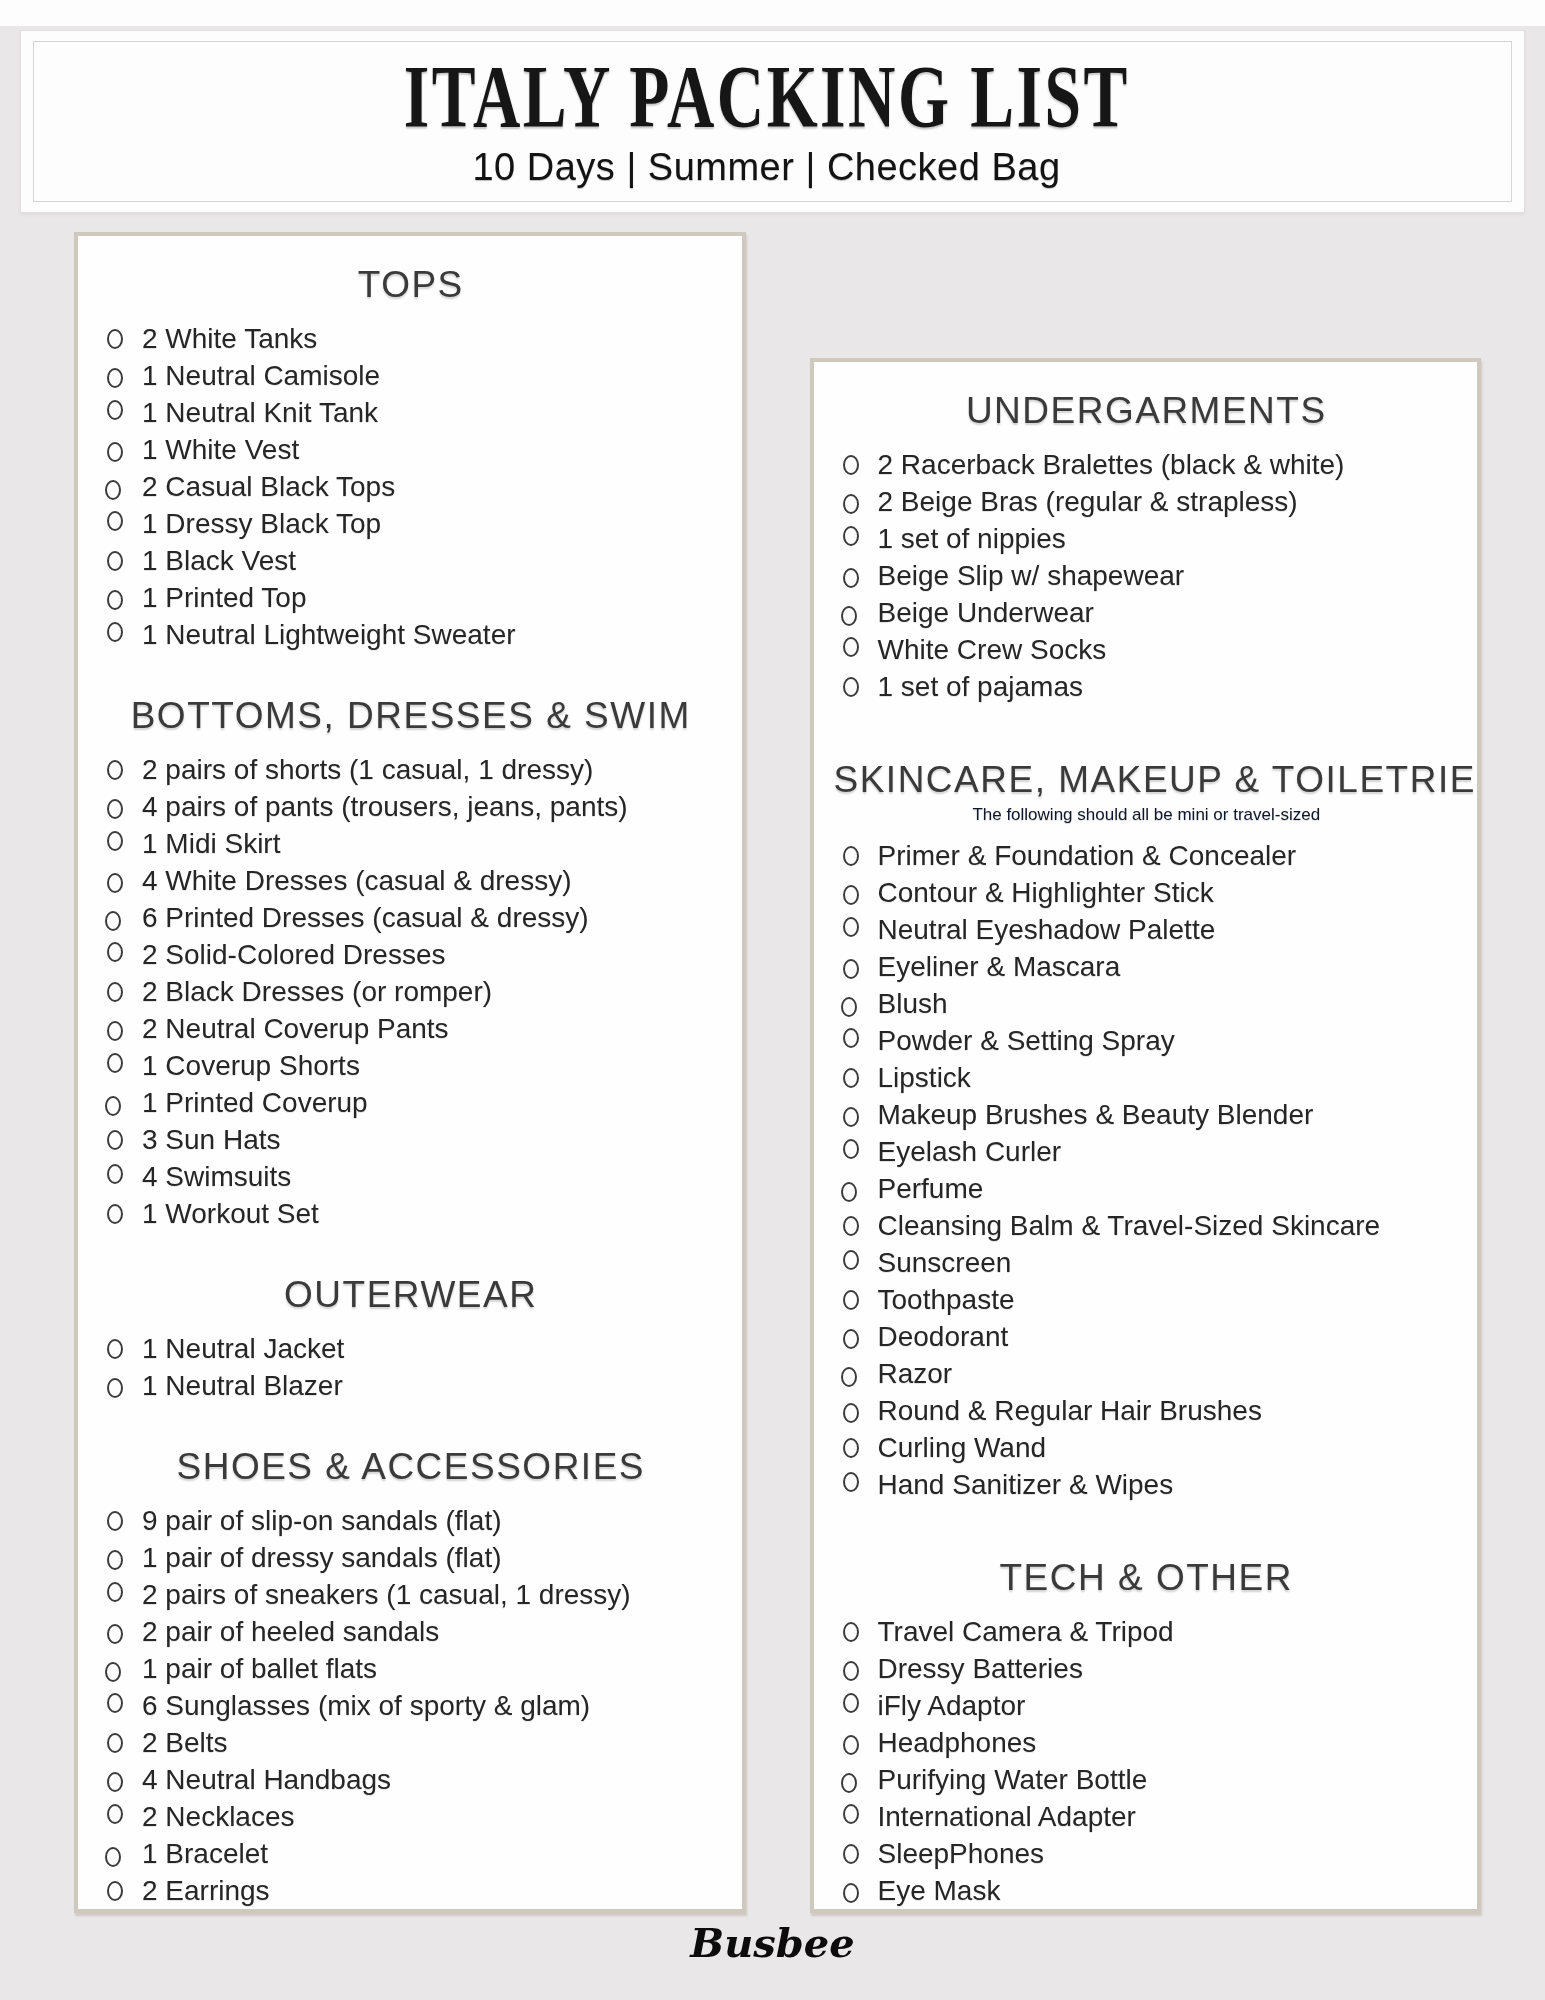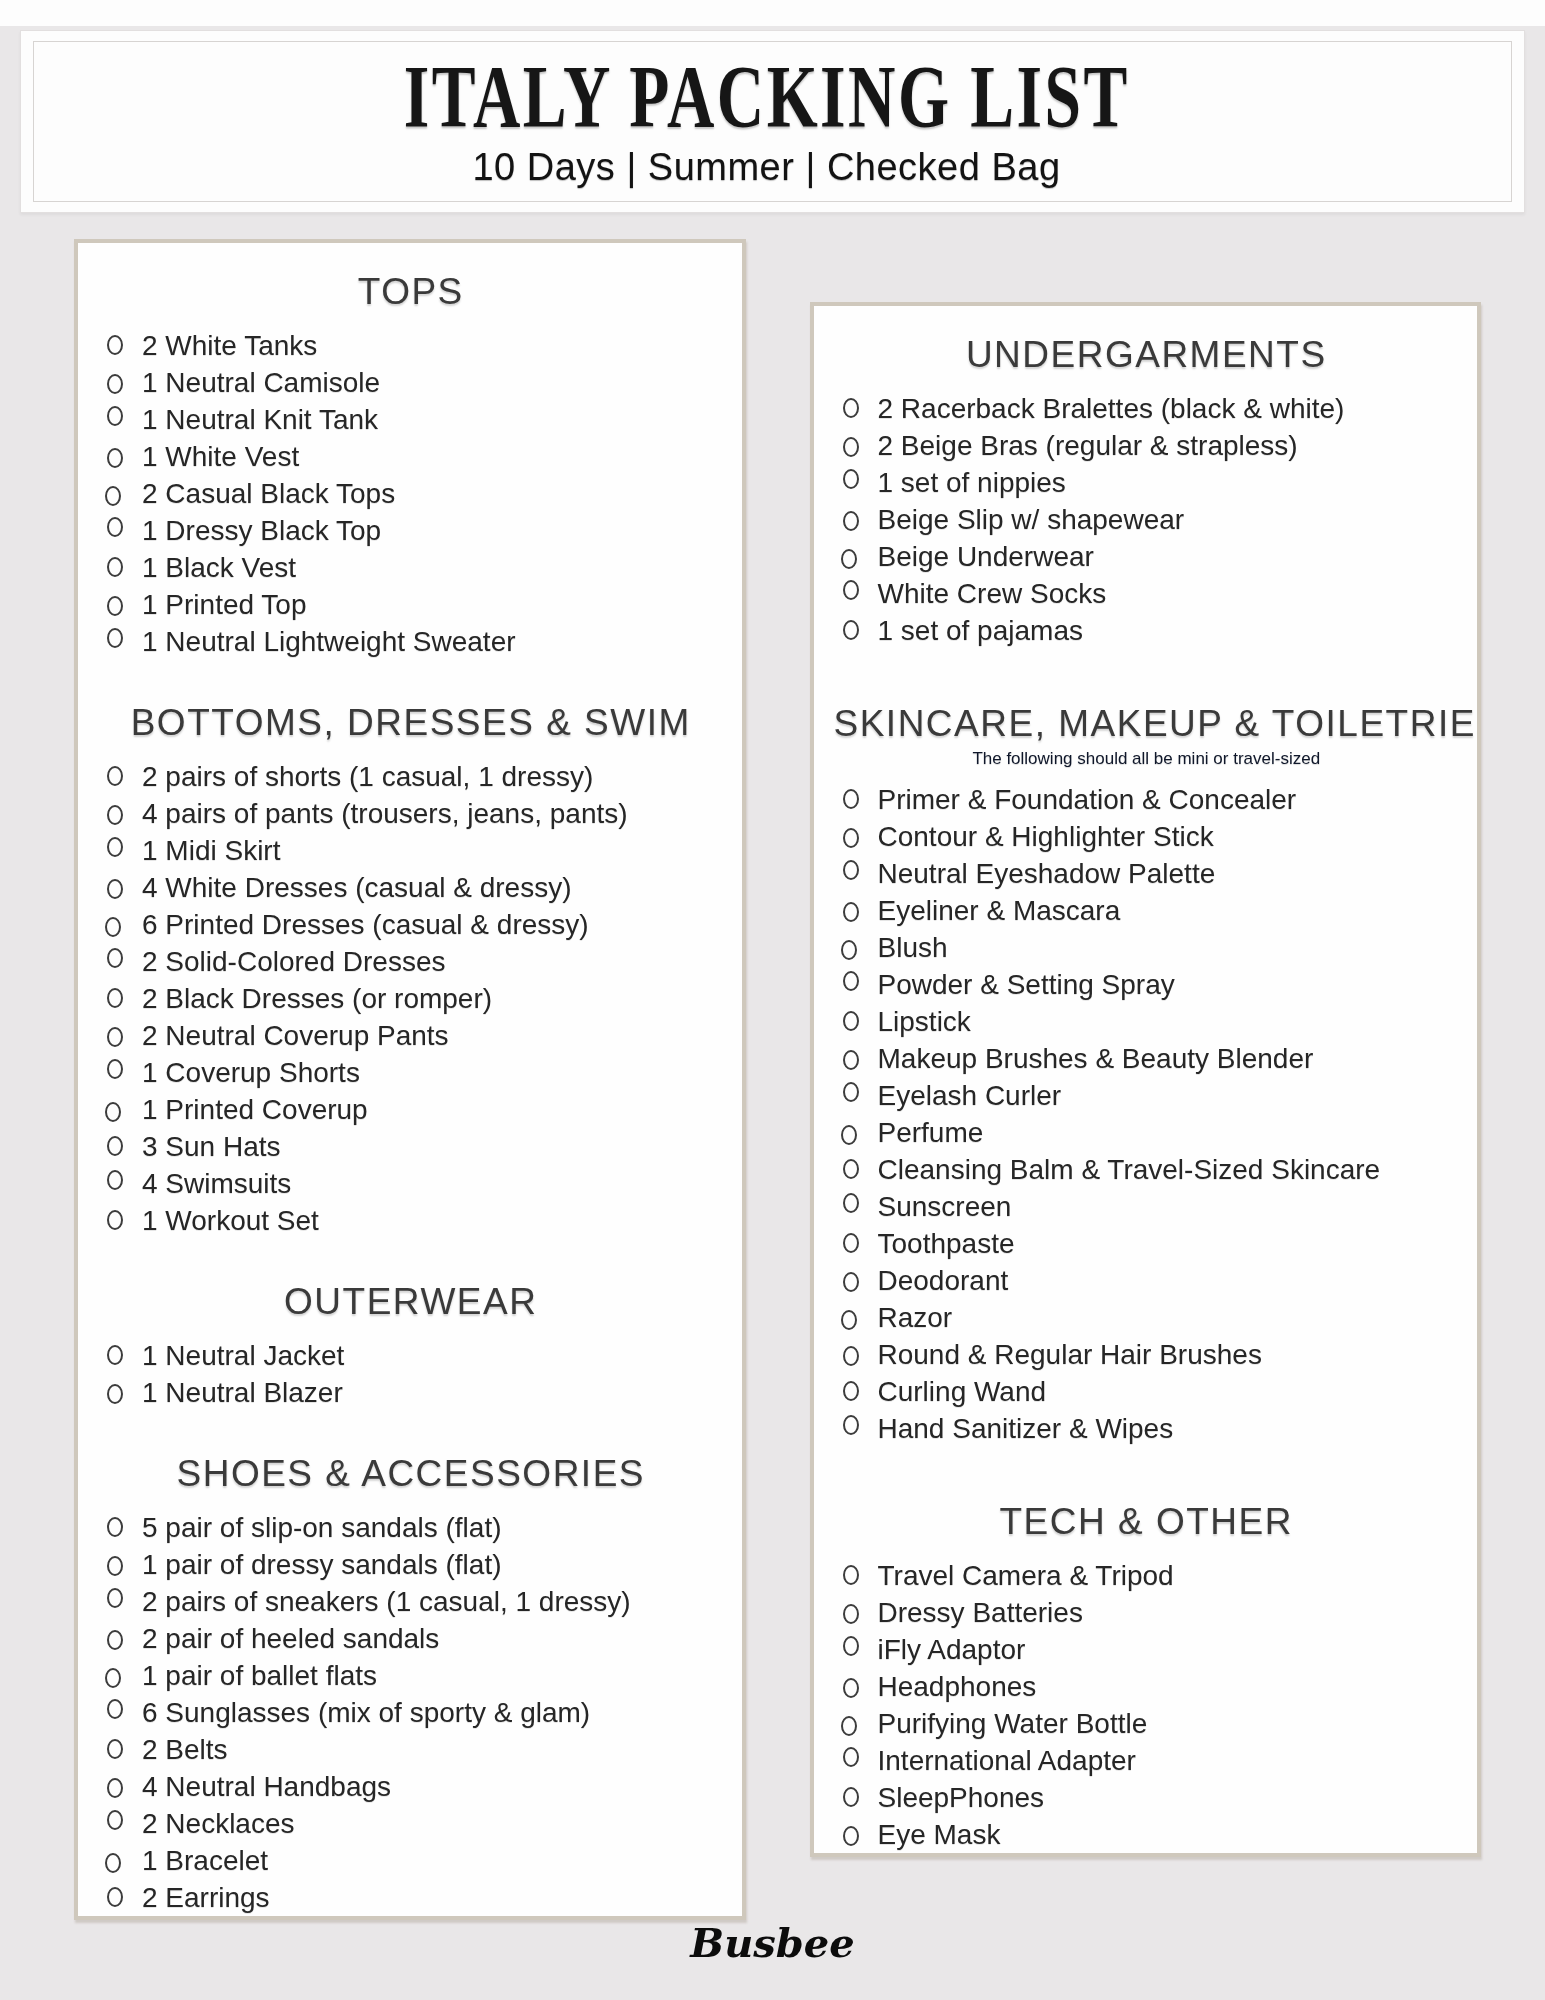--- a/index.html
+++ b/index.html
@@ -51,21 +51,21 @@
     color:#131313;
     letter-spacing:.5px;
     text-shadow:0 1px 1px rgba(0,0,0,.25);
   }
   
   .columns{
     display:flex;
     gap:64px;
     padding:32px 64px 0 74px;
     height:1700px;
-    align-items:center;
+    align-items:flex-end;
   }
   .panel{
     flex:1 1 0;
     background:var(--panel-bg);
     border:4px solid var(--panel-border);
     box-shadow:1px 3px 2px rgba(160,150,135,.35);
     padding:28px 18px 0 20px;
     overflow:hidden;
   }
   .section{margin-top:42px;}
@@ -275,21 +275,21 @@
   </li>
 </ul>
   </div>
 
   <div class="section">
     <h2 class="section-title">SHOES &amp; ACCESSORIES</h2>
 
     <ul class="items">
   <li class="item">
     <span class="circle"></span>
-    <span class="label">5 pair of slip-on sandals (flat)</span>
+    <span class="label">9 pair of slip-on sandals (flat)</span>
   </li>
 
   <li class="item">
     <span class="circle"></span>
     <span class="label">1 pair of dressy sandals (flat)</span>
   </li>
 
   <li class="item">
     <span class="circle"></span>
     <span class="label">2 pairs of sneakers (1 casual, 1 dressy)</span>

